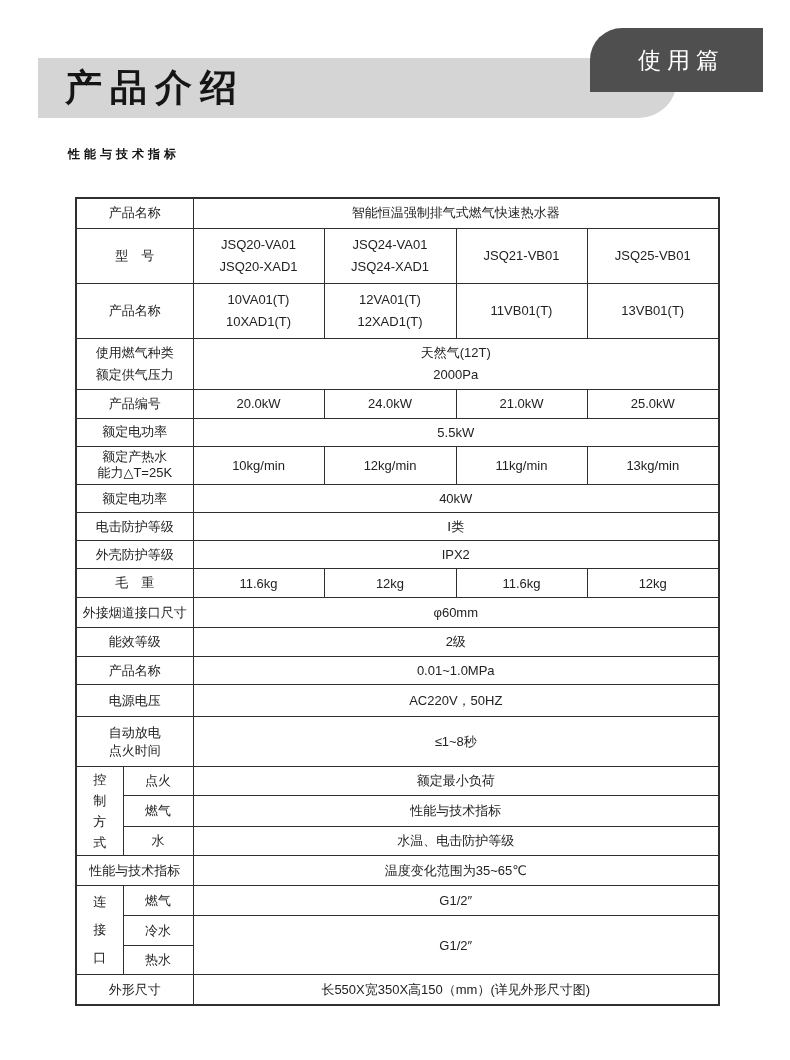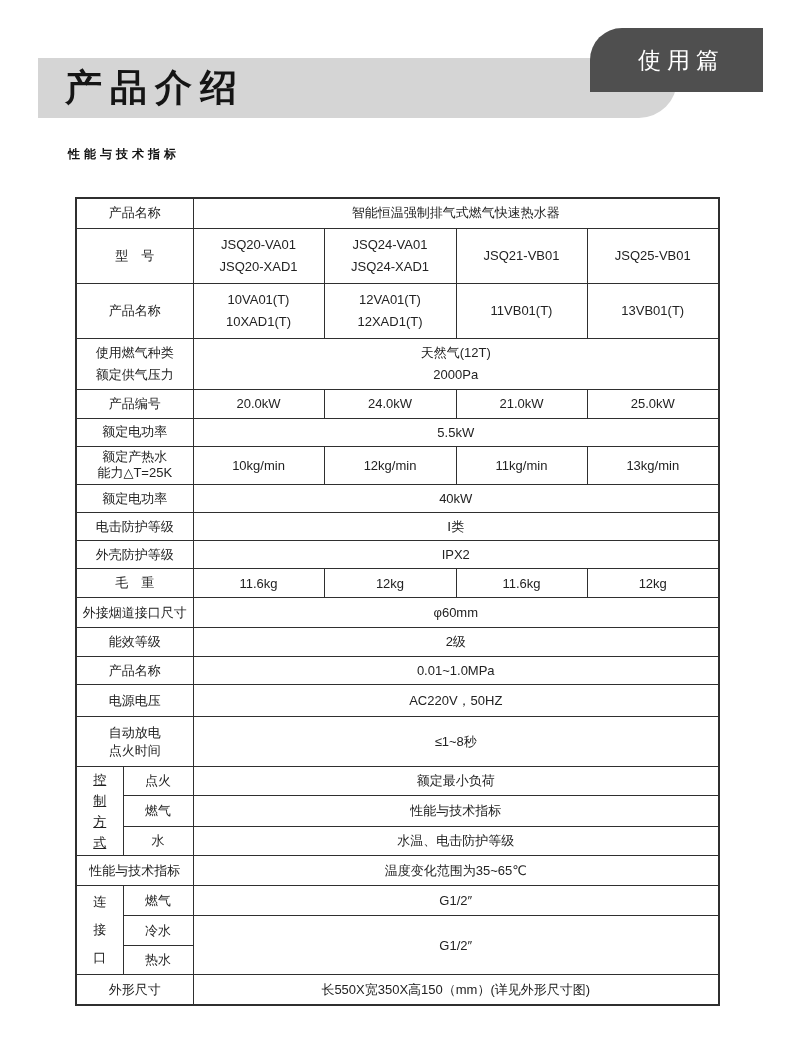--- a/index.html
+++ b/index.html
@@ -35,21 +35,21 @@
   table.spec{border:2px solid #2f2f2f;}
   table.spec td{
     border:1.5px solid #2f2f2f;font-size:13px;color:#222;
     padding:2px 4px;vertical-align:middle;overflow:hidden;
   }
   td.lbl{text-align:center;padding-left:8px;}
   td.val{text-align:center;}
   td.ctr{text-align:center;padding-left:4px;}
   .ml{white-space:pre-line;line-height:1.65;}
   .vwrap{display:inline-block;width:1.1em;word-break:break-all;text-align:center;}
-  .v4{line-height:21px;text-decoration:underline;}
+  .v4{line-height:21px;}
   .v3{line-height:28px;}
 </style>
 </head>
 <body>
 
 <div class="badge">
   <span>使用篇</span>
 </div>
 
 <div class="banner">

